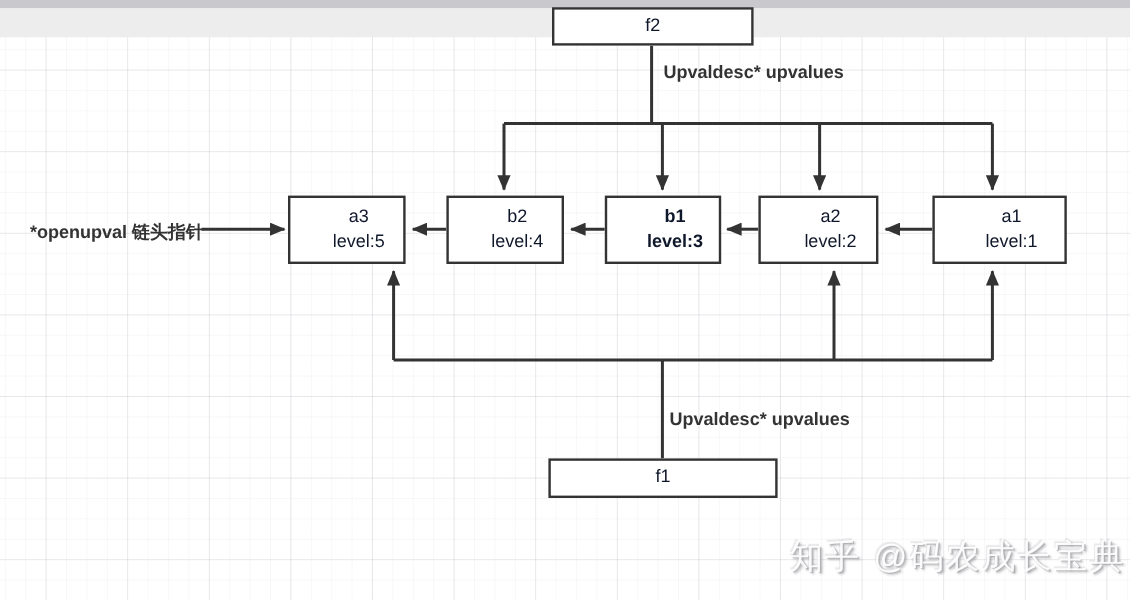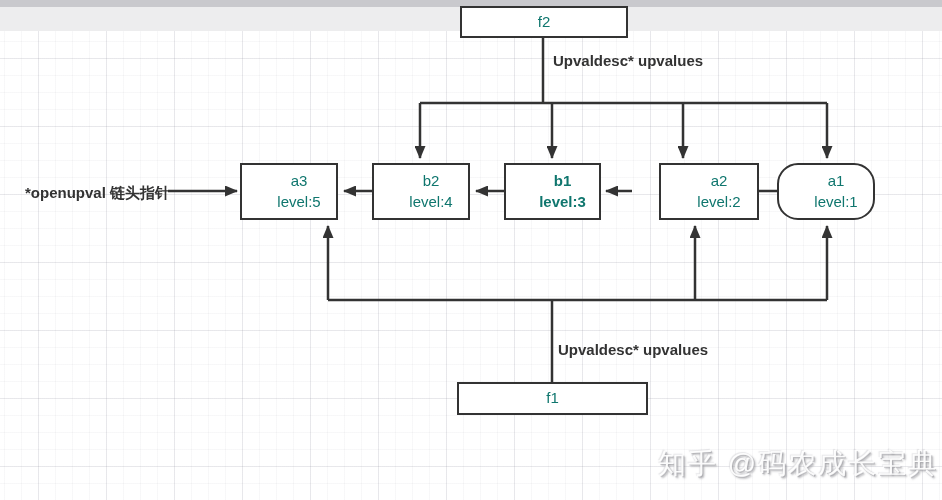--- a/index.html
+++ b/index.html
@@ -25,30 +25,30 @@
       linear-gradient(to right, rgba(150,150,165,0.07) 1px, transparent 1px),
       linear-gradient(to bottom, rgba(150,150,165,0.07) 1px, transparent 1px);
     background-size:68px 68px,68px 68px,17px 17px,17px 17px;
     background-position:38px 27px,38px 27px,4px 10px,4px 10px;
   }
   svg.connectors{position:absolute;left:0;top:0;width:942px;height:500px;}
   .box{
     position:absolute;box-sizing:border-box;
     background:#ffffff;border:2.5px solid #333333;
     display:flex;flex-direction:column;align-items:center;justify-content:center;
-    color:#0f766e;font-size:15px;line-height:1.35;text-align:center;
+    color:#0f172a;font-size:15px;line-height:1.35;text-align:center;
   }
   .box-f2{left:460px;top:6px;width:168px;height:32px;}
   .box-f1{left:457px;top:382px;width:191px;height:33px;}
   .chain{top:163px;height:57px;padding-left:20px;}
   .n0{left:240px;width:98px;}
   .n1{left:372px;width:98px;}
   .n2{left:504px;width:97px;font-weight:bold;}
-  .n3{left:632px;width:100px;margin-left:27px;}
-  .n4{left:777px;width:98px;border-radius:21px;}
+  .n3{left:632px;width:100px;}
+  .n4{left:777px;width:112px;}
   .lbl{
     position:absolute;color:#333333;font-size:15px;white-space:nowrap;font-weight:bold;
   }
   .lbl-top-upvalues{left:553px;top:52px;}
   .lbl-bottom-upvalues{left:558px;top:341px;}
   .lbl-pointer{left:25px;top:184px;}
   .watermark{
     position:absolute;left:658px;top:445px;white-space:nowrap;
     font-size:28px;letter-spacing:2px;font-weight:400;
     color:rgba(255,255,255,0.92);

